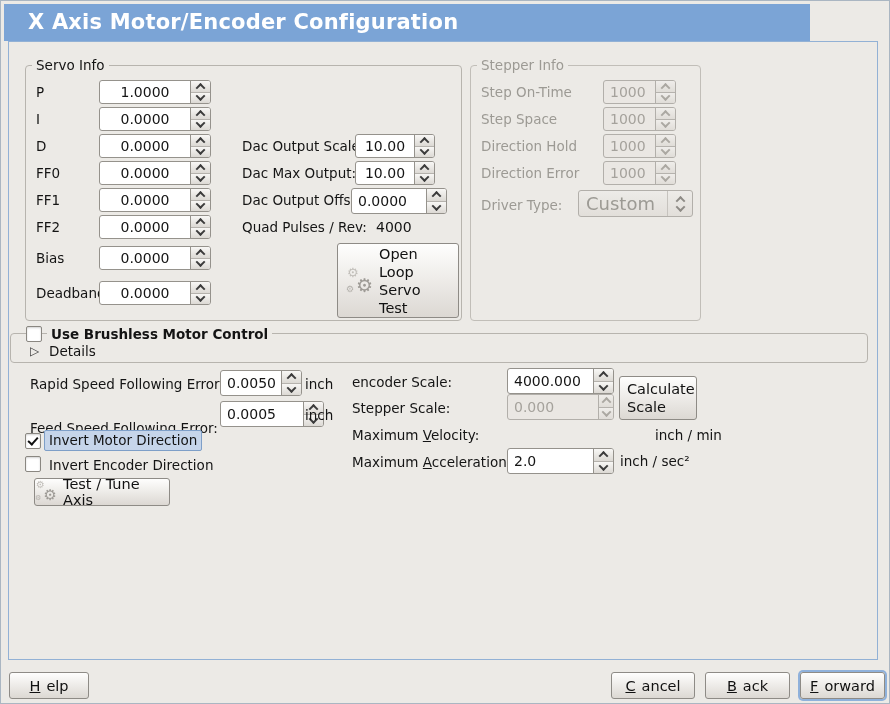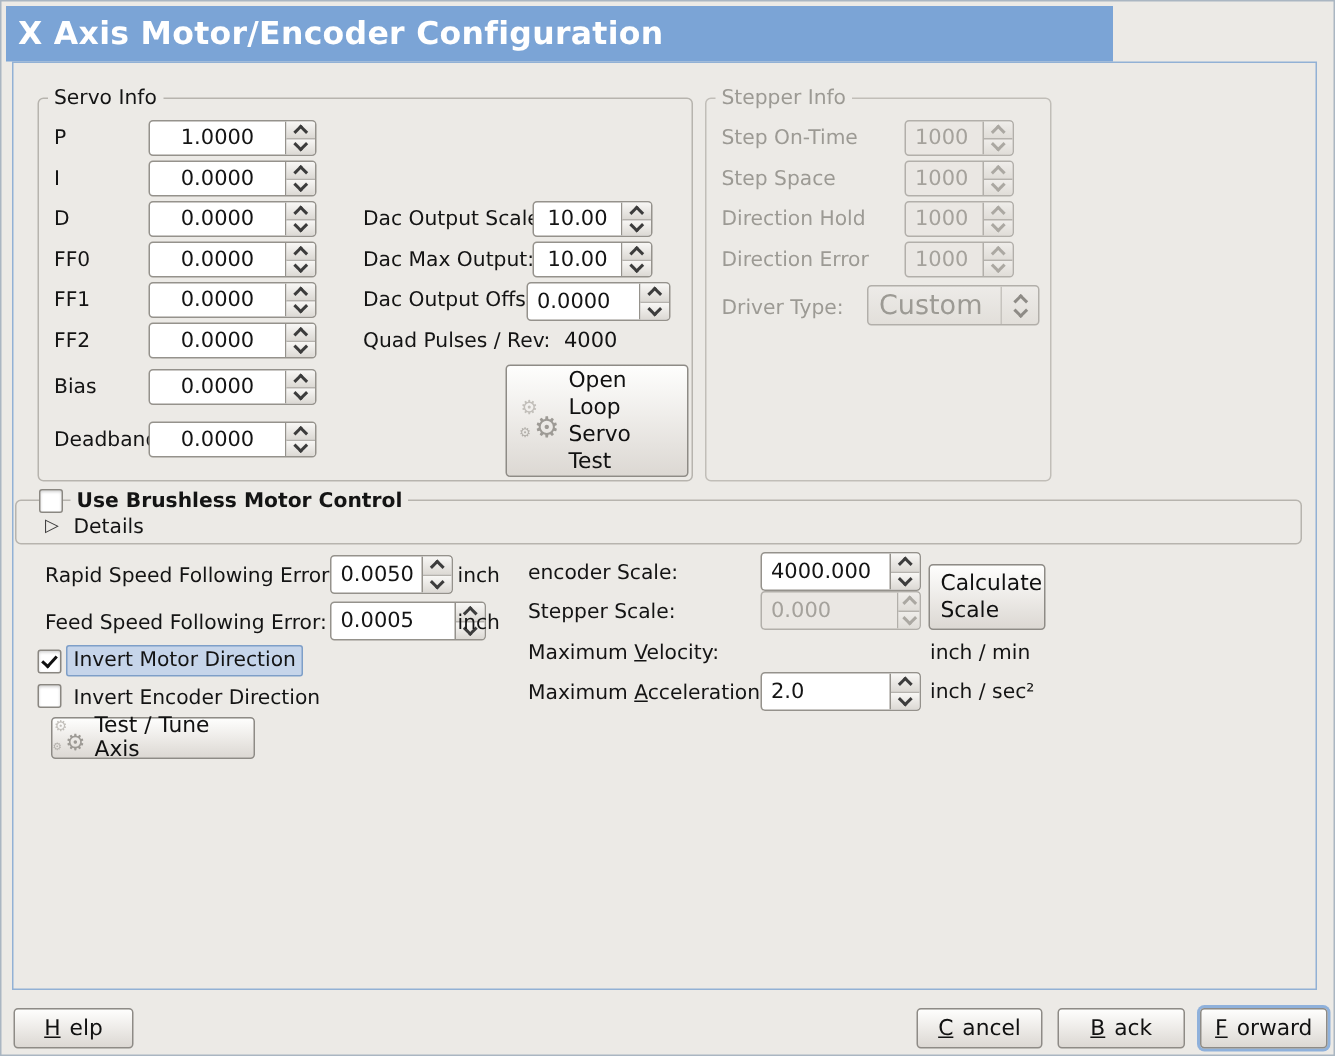--- a/index.html
+++ b/index.html
@@ -3,23 +3,23 @@
 <meta charset="utf-8">
 <style>
   html,body{margin:0;padding:0;background:#d8d5d1;}
   .window{
     position:relative;width:888px;height:702px;
     border:1px solid #aab6c2;background:#ECEAE6;
     font-family:"DejaVu Sans","Liberation Sans",sans-serif;
     font-size:13.5px;color:#141414;overflow:hidden;
   }
   .titlebar{
-    position:absolute;left:3px;top:3px;width:738px;height:37px;
+    position:absolute;left:3px;top:3px;width:806px;height:37px;
     background:var(--titlebar,#7BA4D6);color:#fff;font-weight:bold;
-    font-size:21px;line-height:37px;padding-left:8px;box-sizing:border-box;
+    font-size:21px;line-height:37px;padding-left:24px;box-sizing:border-box;
     letter-spacing:.2px;
   }
   .content{
     position:absolute;left:7px;top:40px;width:870px;height:619px;
     border:1px solid var(--frame-border,#92B1D5);box-sizing:border-box;
   }
   .lbl{position:absolute;white-space:nowrap;line-height:18px;}
   .dis-t{color:#9C9A94;}
   
   .frame{position:absolute;border:1px solid #B7B4AE;border-radius:4px;}
@@ -314,21 +314,21 @@
           <span class="sb">
             <i class="cu"></i>
           </span>
           <span class="sb d">
             <i class="cd"></i>
           </span>
         </span>
     </div>
     <span class="lbl" style="left:296px;top:333px;">inch</span>
 
-    <span class="lbl" style="left:21px;top:364px;">Feed Speed Following Error:</span>
+    <span class="lbl" style="left:21px;top:377px;">Feed Speed Following Error:</span>
     <div class="spin h26" style="left:211px;top:359px;width:104px;">
       <span class="sv">0.0005</span>
       <span class="sbs">
           <span class="sb">
             <i class="cu"></i>
           </span>
           <span class="sb d">
             <i class="cd"></i>
           </span>
         </span>
@@ -358,21 +358,21 @@
           <span class="sb d">
             <i class="cd"></i>
           </span>
         </span>
     </div>
 
     <div class="btn pre" style="left:610px;top:334px;width:78px;height:44px;justify-content:flex-start;padding-left:7px;">Calculate
 Scale</div>
 
     <span class="lbl" style="left:343px;top:384px;">Maximum <u>V</u>elocity:</span>
-    <span class="lbl" style="left:611px;top:384px;">inch / min</span>
+    <span class="lbl" style="left:646px;top:384px;">inch / min</span>
 
     <span class="lbl" style="left:343px;top:411px;">Maximum <u>A</u>cceleration:</span>
     <div class="spin h26" style="left:498px;top:406px;width:107px;">
       <span class="sv">2.0</span>
       <span class="sbs">
           <span class="sb">
             <i class="cu"></i>
           </span>
           <span class="sb d">
             <i class="cd"></i>

